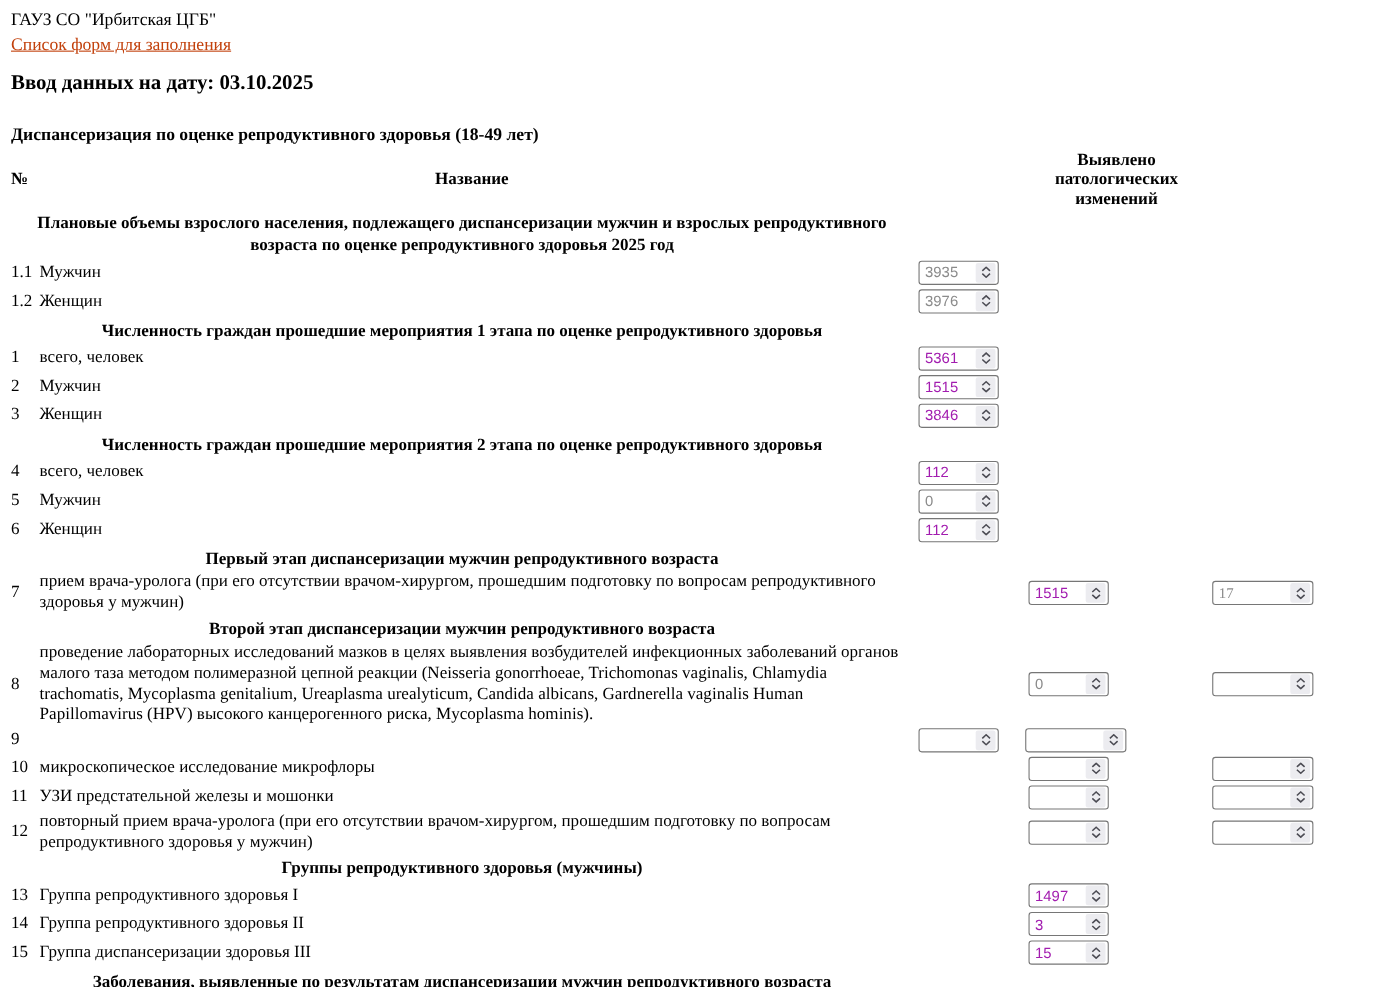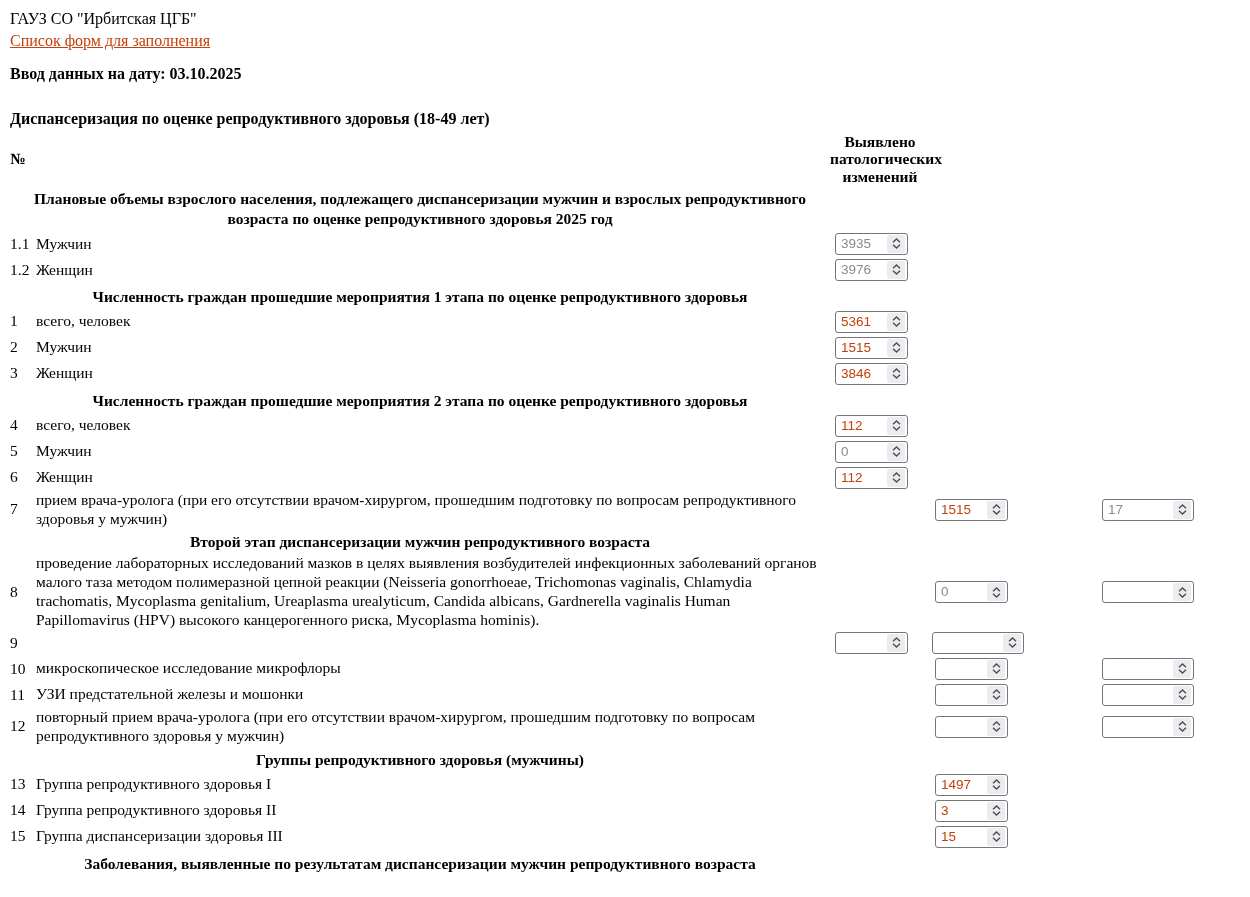--- a/index.html
+++ b/index.html
@@ -5,21 +5,21 @@
   html, body { margin:0; padding:0; background:#ffffff; }
   body {
     font-family: "Liberation Serif", "DejaVu Serif", serif;
     color:#000;
     width:1250px;
   }
   .page { width:1245px; padding:9px 0 18px 10px; box-sizing:border-box; }
 
   .org-name { font-size:16px; line-height:1.3; }
   .forms-link { font-size:16px; color:#c2410c; text-decoration:underline; cursor:pointer; display:inline-block; margin-top:2px; }
-  .date-heading { font-size:16px; font-weight:bold; margin:15px 0 0 0;font-family:Liberation Serif, serif; }
+  .date-heading { font-size:19px; font-weight:bold; margin:15px 0 0 0;font-family:Liberation Serif, serif; }
 
   .table-title { width:1235px; font-weight:bold; font-size:16px; margin-top:27px; }
 
   .grid { display:grid; grid-template-columns:26px 794px 100px 170px 145px; width:1235px; }
 
   .header-row { margin-top:5px; min-height:52px; align-items:center; font-weight:bold; font-size:15.5px; }
   .hdr-center { text-align:center; line-height:1.13; }
 
   .section-row { padding:4px 0 2px 0; }
   .section-text { grid-column:1 / 3; text-align:center; font-weight:bold; font-size:15.5px; line-height:1.28; }
@@ -28,42 +28,43 @@
   .c-num { line-height:1.2; align-self:center; }
   .c-name { line-height:1.22; padding-right:8px; align-self:center; }
 
   .num-input {
     width:73px; height:22px; box-sizing:border-box;
     border:1px solid #767676; border-radius:3px; background:#fff;
     display:flex; align-items:center;
     padding:0 2px 0 5px; margin:2px 0 2px 5px;
     font-family:"Liberation Sans", "DejaVu Sans", sans-serif; font-size:13.5px;
   }
-  .c-c .num-input { margin-left:2px; width:92px; }
-  .num-input .val { flex:1; color:#c2410c; line-height:1; }
+  .c-c .num-input { margin-left:2px; width:92px;font-family:Liberation Serif, serif; }
+  .num-input .val { flex:1; color:#a21caf; line-height:1; }
   .num-input.disabled .val { color:#8b8b8b; }
   .spin {
     flex:none; width:18px; height:18px; background:#ececf0; border-radius:2px;
     display:flex; flex-direction:column; align-items:center; justify-content:center; gap:1px;
   }
   .spin svg { display:block; }
 </style>
 </head>
 <body>
 
 <div class="page">
 
   <div class="org-name">ГАУЗ СО "Ирбитская ЦГБ"</div>
   <a class="forms-link" href="#">Список форм для заполнения</a>
   <div class="date-heading">Ввод данных на дату: 03.10.2025</div>
 
   <div class="table-title">Диспансеризация по оценке репродуктивного здоровья (18-49 лет)</div>
 
   <div class="grid header-row">
     <div class="c-num">№</div>
+    <div class="c-name hdr-center">Название</div>
     <div></div>
     <div class="hdr-center">Выявлено патологических изменений</div>
   </div>
 
   <div>
   <div class="grid section-row">
     <div class="section-text">Плановые объемы взрослого населения, подлежащего диспансеризации мужчин и взрослых репродуктивного возраста по оценке репродуктивного здоровья 2025 год</div>
   </div>
 
   <div class="grid data-row">
@@ -227,20 +228,23 @@
               <svg width="9" height="5" viewBox="0 0 9 5">
                 <path d="M1 0.8 L4.5 4 L8 0.8" fill="none" stroke="#4c4c54" stroke-width="1.4"></path>
               </svg>
             </span>
           </div>
         </div>
     <div class="c-b"></div>
     <div class="c-c"></div>
   </div>
 
+  <div class="grid section-row">
+    <div class="section-text">Первый этап диспансеризации мужчин репродуктивного возраста</div>
+  </div>
 
   <div class="grid data-row">
     <div class="c-num">7</div>
     <div class="c-name">прием врача-уролога (при его отсутствии врачом-хирургом, прошедшим подготовку по вопросам репродуктивного здоровья у мужчин)</div>
     <div class="c-a"></div>
     <div class="c-b">
           <div class="num-input">
             <span class="val">1515</span>
             <span class="spin">
               <svg width="9" height="5" viewBox="0 0 9 5">

